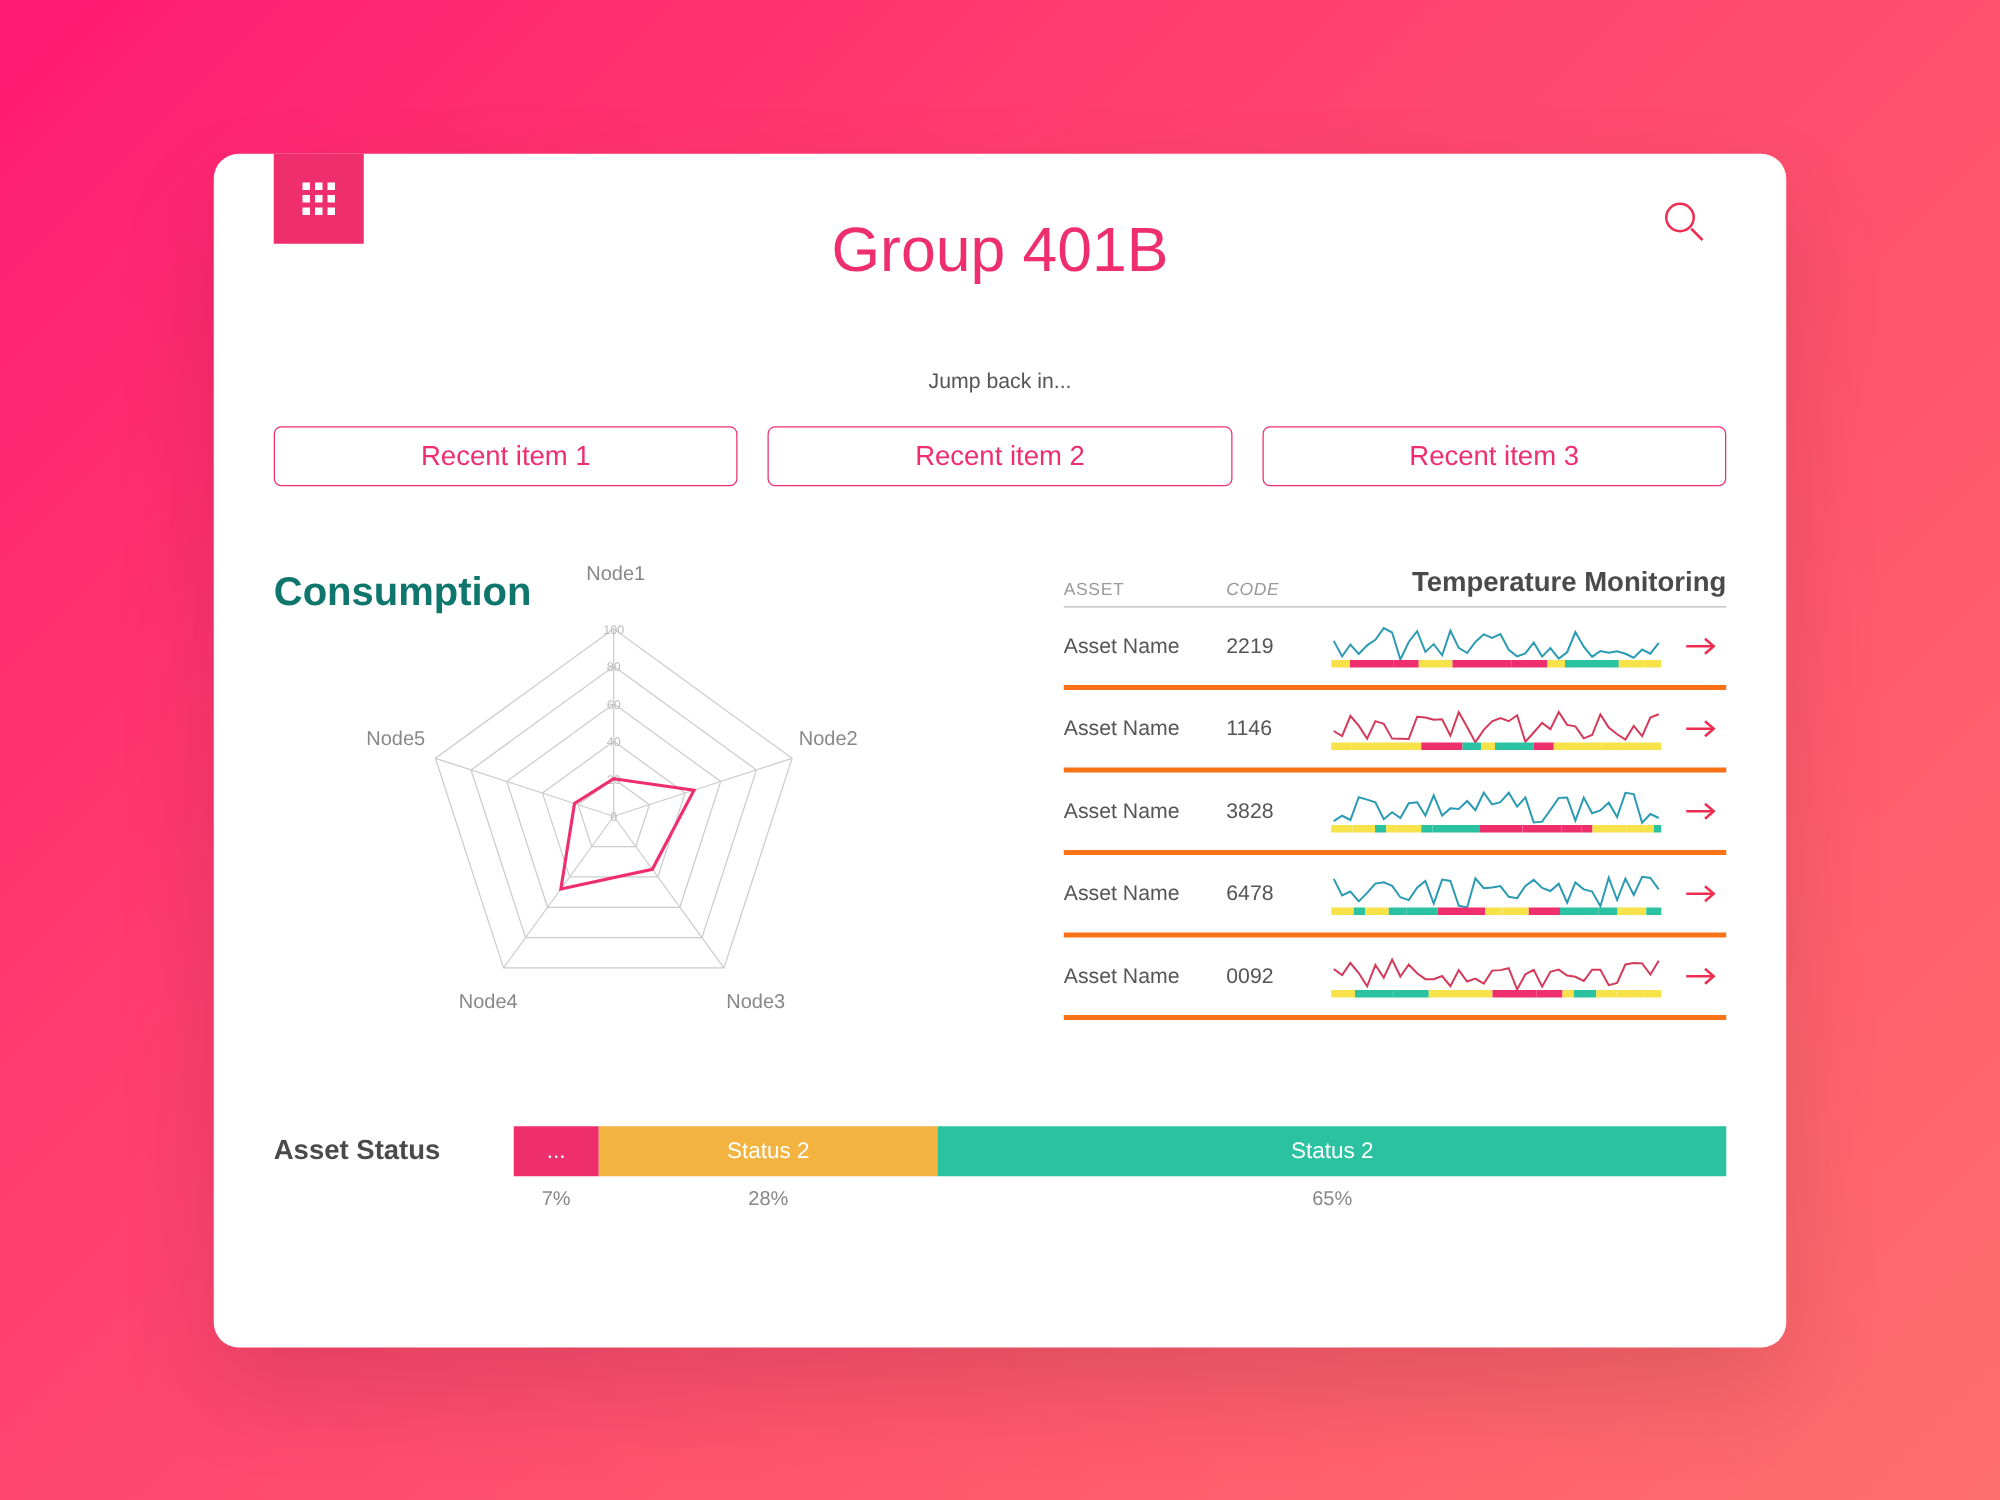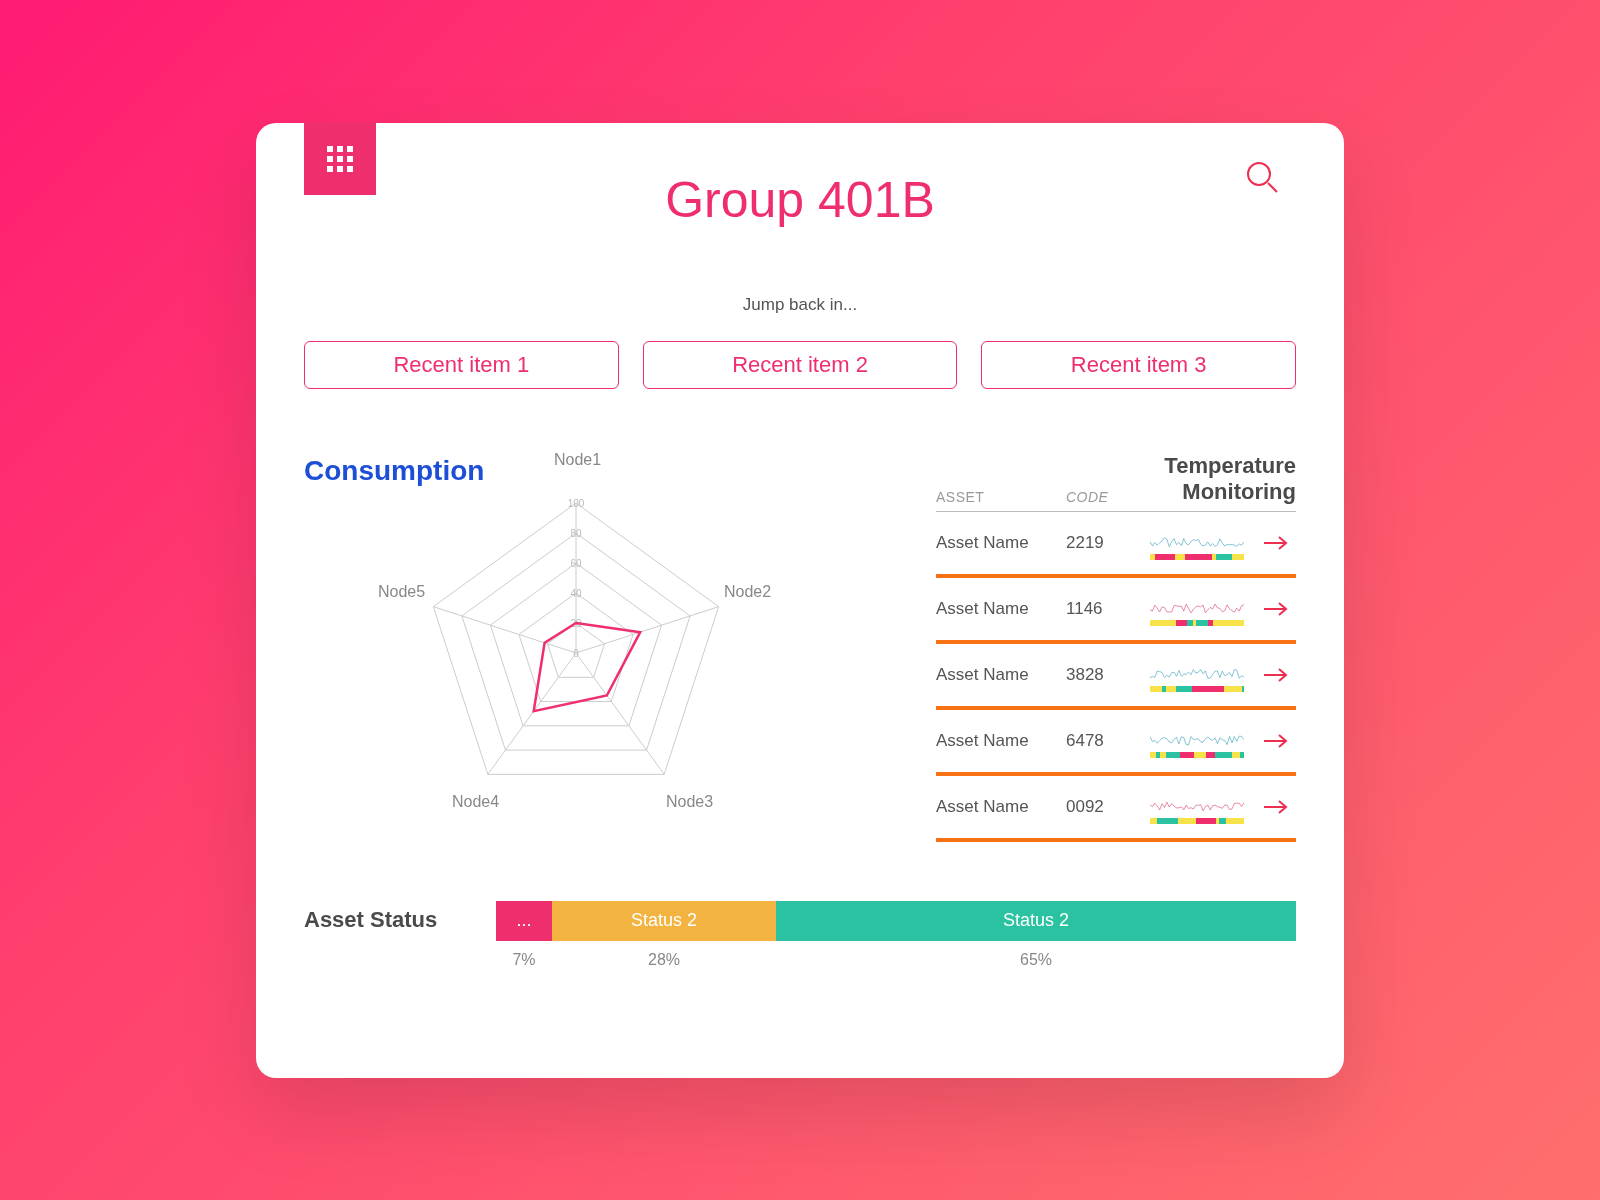--- a/index.html
+++ b/index.html
@@ -1,27 +1,27 @@
 <!DOCTYPE html>
 <html><head>
 <meta charset="utf-8">
 <style>
   html,body{margin:0;padding:0;width:1600px;height:1200px;font-family:'Segoe UI',Tahoma,Geneva,Verdana,sans-serif;}
   .page-bg{width:1600px;height:1200px;background:linear-gradient(135deg,#ff1a73 0%,#ff3f6e 35%,#ff6f6d 100%);display:flex;align-items:center;justify-content:center;}
-  .card{width:1088px;height:955px;background:#fff;border-radius:20px;position:relative;box-shadow:0 35px 80px rgba(0,0,0,.12);}
+  .card{width:1258px;height:955px;background:#fff;border-radius:20px;position:relative;box-shadow:0 35px 80px rgba(0,0,0,.12);}
   .menu-box{position:absolute;top:0;left:48px;width:72px;height:72px;background:#ef2e6e;display:flex;align-items:center;justify-content:center;cursor:pointer;}
   .menu-grid{display:grid;grid-template-columns:repeat(3,6px);grid-template-rows:repeat(3,6px);gap:4px;}
   .menu-grid div{background:#fff;width:6px;height:6px;}
   .search-btn{position:absolute;top:36px;right:64px;cursor:pointer;}
   .search-btn svg{width:36px;height:36px;stroke:#ed2e51;stroke-width:2;fill:none;}
   .title{position:absolute;top:48px;left:0;right:0;text-align:center;font-size:50px;font-weight:400;color:#ef2e6e;}
   .subtitle{position:absolute;top:172px;left:0;right:0;text-align:center;color:#555;font-size:17px;}
   .recent-row{position:absolute;top:218px;left:48px;right:48px;display:flex;gap:24px;}
   .recent-item{flex:1;border:1.5px solid #ef2e6e;border-radius:6px;height:46px;display:flex;align-items:center;justify-content:center;font-size:22px;color:#ef2e6e;cursor:pointer;}
-  .consumption-heading{position:absolute;top:332px;left:48px;font-size:28px;font-weight:700;color:#1d4ed8;}
+  .consumption-heading{position:absolute;top:332px;left:48px;font-size:32px;font-weight:700;color:#0f766e;}
   .radar-wrap{position:absolute;top:330px;left:80px;width:480px;height:380px;}
   .radar-label{position:absolute;font-size:16px;color:#888;}
   .temp-panel{position:absolute;top:330px;left:680px;right:48px;}
   .temp-header{display:flex;align-items:flex-end;border-bottom:1px solid #bbb;padding-bottom:6px;}
   .th-asset{width:130px;color:#999;font-size:14px;letter-spacing:.5px;}
   .th-code{width:72px;color:#999;font-size:14px;letter-spacing:.5px;font-style:italic;}
   .th-title{flex:1;text-align:right;font-size:22px;font-weight:700;color:#4a4a4a;}
   .asset-row{display:flex;align-items:center;border-bottom:4px solid #f97316;height:62px;}
   .asset-name{width:130px;color:#555;font-size:17px;}
   .asset-code{width:72px;color:#555;font-size:17px;}

